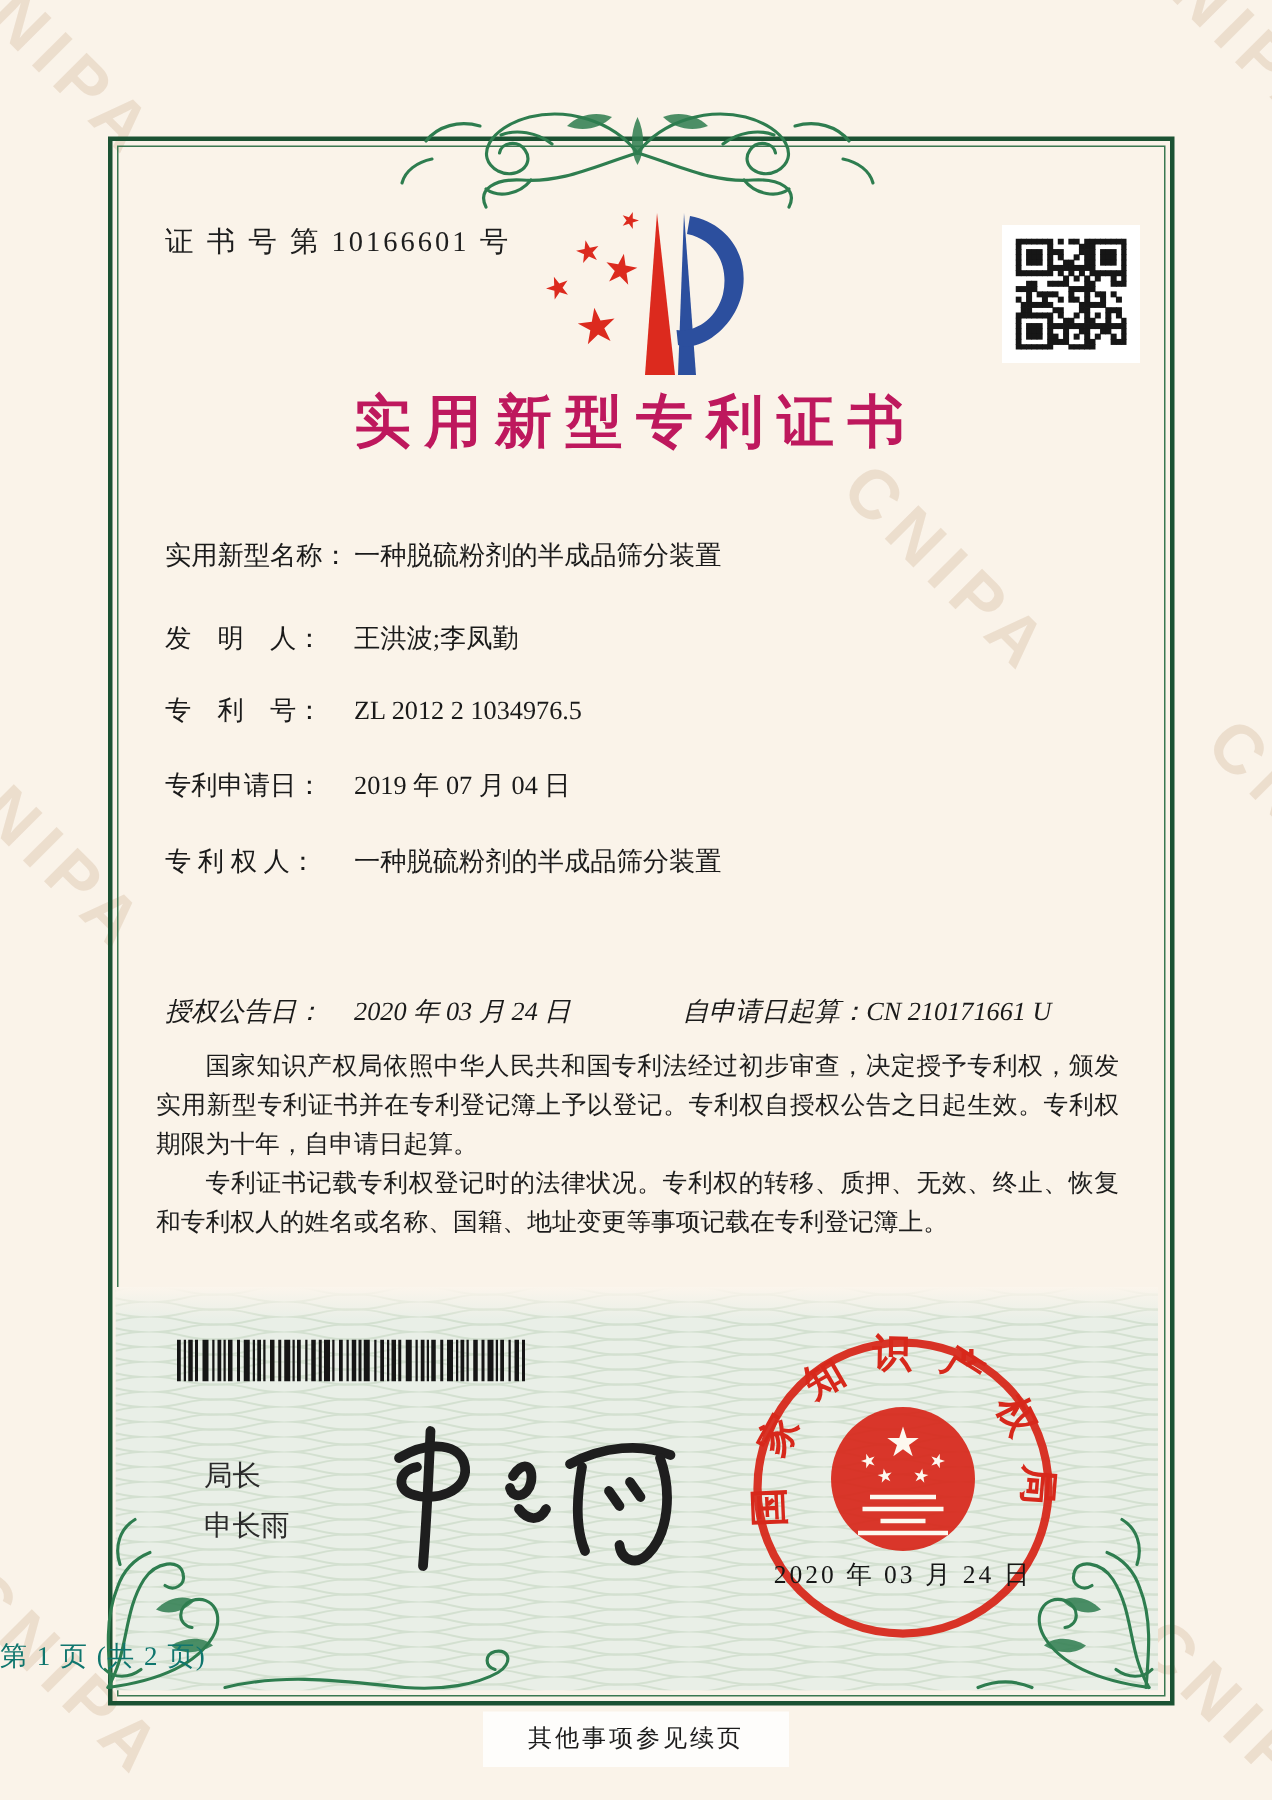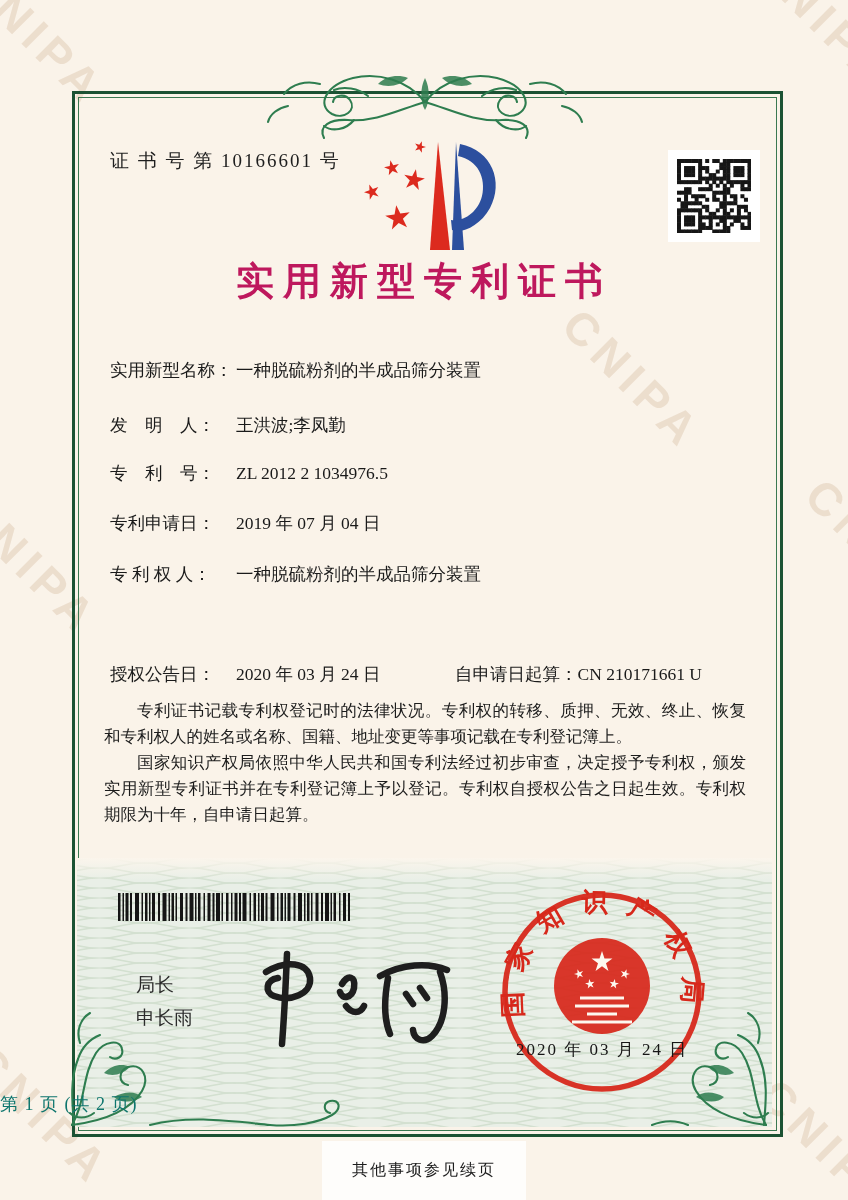--- a/index.html
+++ b/index.html
@@ -50,21 +50,21 @@
   .signer{position:absolute;left:136px;top:968px;
           font-family:"Liberation Sans","DejaVu Sans",sans-serif;
           font-size:19px;color:#2b2b2b;line-height:33px;}
   .signature{position:absolute;left:242px;top:936px;}
 
   .seal{position:absolute;left:496px;top:886px;}
 
   .pageinfo{position:absolute;left:0;top:1092px;width:100%;text-align:left;
             font-size:18px;color:#0f766e;letter-spacing:1px;}
   .contnote{position:absolute;left:50%;transform:translateX(-50%);top:1141px;
-            background:#fefdfb;padding:19px 30px;font-size:16px;color:#1d1d1d;
+            background:#fefdfb;padding:8px 30px;font-size:16px;color:#1d1d1d;
             letter-spacing:2px;z-index:6;white-space:nowrap;}
 </style>
 </head>
 <body>
 
 <div class="page">
 
   <div class="wm" style="left:-52px;top:8px;">CNIPA</div>
   <div class="wm" style="left:736px;top:-8px;">CNIPA</div>
   <div class="wm" style="left:545px;top:352px;">CNIPA</div>
@@ -419,30 +419,30 @@
     </div>
     <div class="row" style="top:461px;">
       <span class="lbl">专　利　号：</span><span class="val">ZL 2012 2 1034976.5</span>
     </div>
     <div class="row" style="top:511px;font-family:Liberation Serif, serif;">
       <span class="lbl">专利申请日：</span><span class="val">2019 年 07 月 04 日</span>
     </div>
     <div class="row" style="top:562px;">
       <span class="lbl">专 利 权 人：</span><span class="val">一种脱硫粉剂的半成品筛分装置</span>
     </div>
-    <div class="row" style="top:662px;">
+    <div class="row" style="top:662px;font-style:italic;">
       <span class="lbl">授权公告日：</span><span class="val">2020 年 03 月 24 日</span>
       <span class="pair2">
         <span class="lbl">自申请日起算：</span><span class="val">CN 210171661 U</span>
       </span>
     </div>
 
     <div class="paras">
+      <p>国家知识产权局依照中华人民共和国专利法经过初步审查，决定授予专利权，颁发实用新型专利证书并在专利登记簿上予以登记。专利权自授权公告之日起生效。专利权期限为十年，自申请日起算。</p>
       <p>专利证书记载专利权登记时的法律状况。专利权的转移、质押、无效、终止、恢复和专利权人的姓名或名称、国籍、地址变更等事项记载在专利登记簿上。</p>
-      <p>国家知识产权局依照中华人民共和国专利法经过初步审查，决定授予专利权，颁发实用新型专利证书并在专利登记簿上予以登记。专利权自授权公告之日起生效。专利权期限为十年，自申请日起算。</p>
     </div>
 
     <svg class="barcode" id="barcodesvg" width="238" height="28">
         <rect x="0" y="0" width="2.5" height="28" fill="#151515"></rect>
         <rect x="4.5" y="0" width="1.5" height="28" fill="#151515"></rect>
         <rect x="7.5" y="0" width="3" height="28" fill="#151515"></rect>
         <rect x="12" y="0" width="2" height="28" fill="#151515"></rect>
         <rect x="17" y="0" width="4" height="28" fill="#151515"></rect>
         <rect x="23.5" y="0" width="1.5" height="28" fill="#151515"></rect>
         <rect x="27" y="0" width="2.5" height="28" fill="#151515"></rect>

